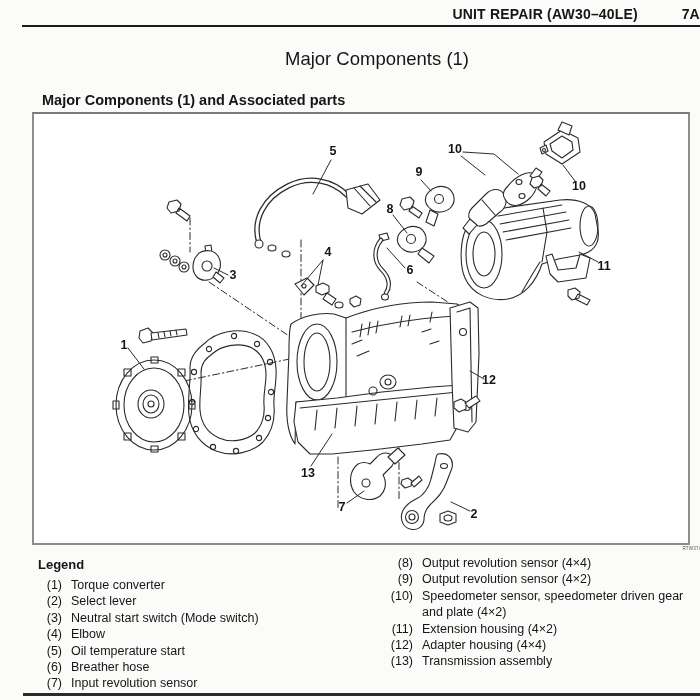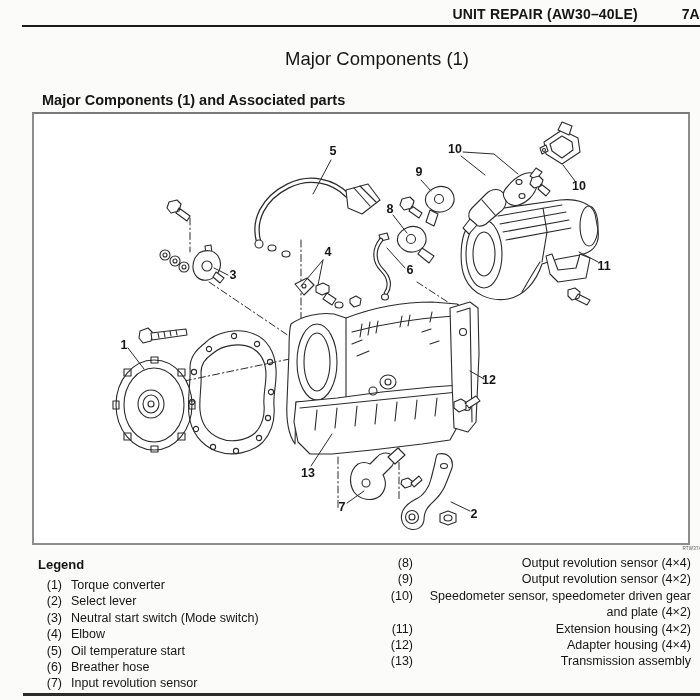--- a/index.html
+++ b/index.html
@@ -20,21 +20,21 @@
   svg .leader{stroke-width:1;}
   svg .callout{font:700 12.5px "Liberation Sans",sans-serif;fill:#141414;text-anchor:middle;stroke:none;}
   .figure-code{position:absolute;top:546px;right:3px;font-size:4.5px;letter-spacing:.2px;color:#555;}
   .legend-left{position:absolute;left:38px;top:556px;}
   .legend-right{position:absolute;left:385px;top:555px;width:306px;}
   .legend-heading{font-weight:700;font-size:13px;line-height:17px;margin-bottom:4px;}
   .legend-row{display:flex;font-size:12.5px;line-height:16.4px;}
   .lnum{flex:none;text-align:right;margin-right:9px;}
   .legend-left .lnum{width:24px;}
   .legend-right .lnum{width:28px;}
-  .legend-right .ltext{width:269px;text-align:right;}
+  .legend-right .ltext{width:269px;}
   .bottom-rule{position:absolute;left:23px;top:693px;width:677px;height:3px;background:#2b2b2b;}
 </style>
 </head>
 <body>
 
 <div class="page">
 
   <span class="hdr-title">UNIT REPAIR (AW30–40LE)</span>
   <span class="hdr-page">7A4–3</span>
   <div class="hdr-rule"></div>

